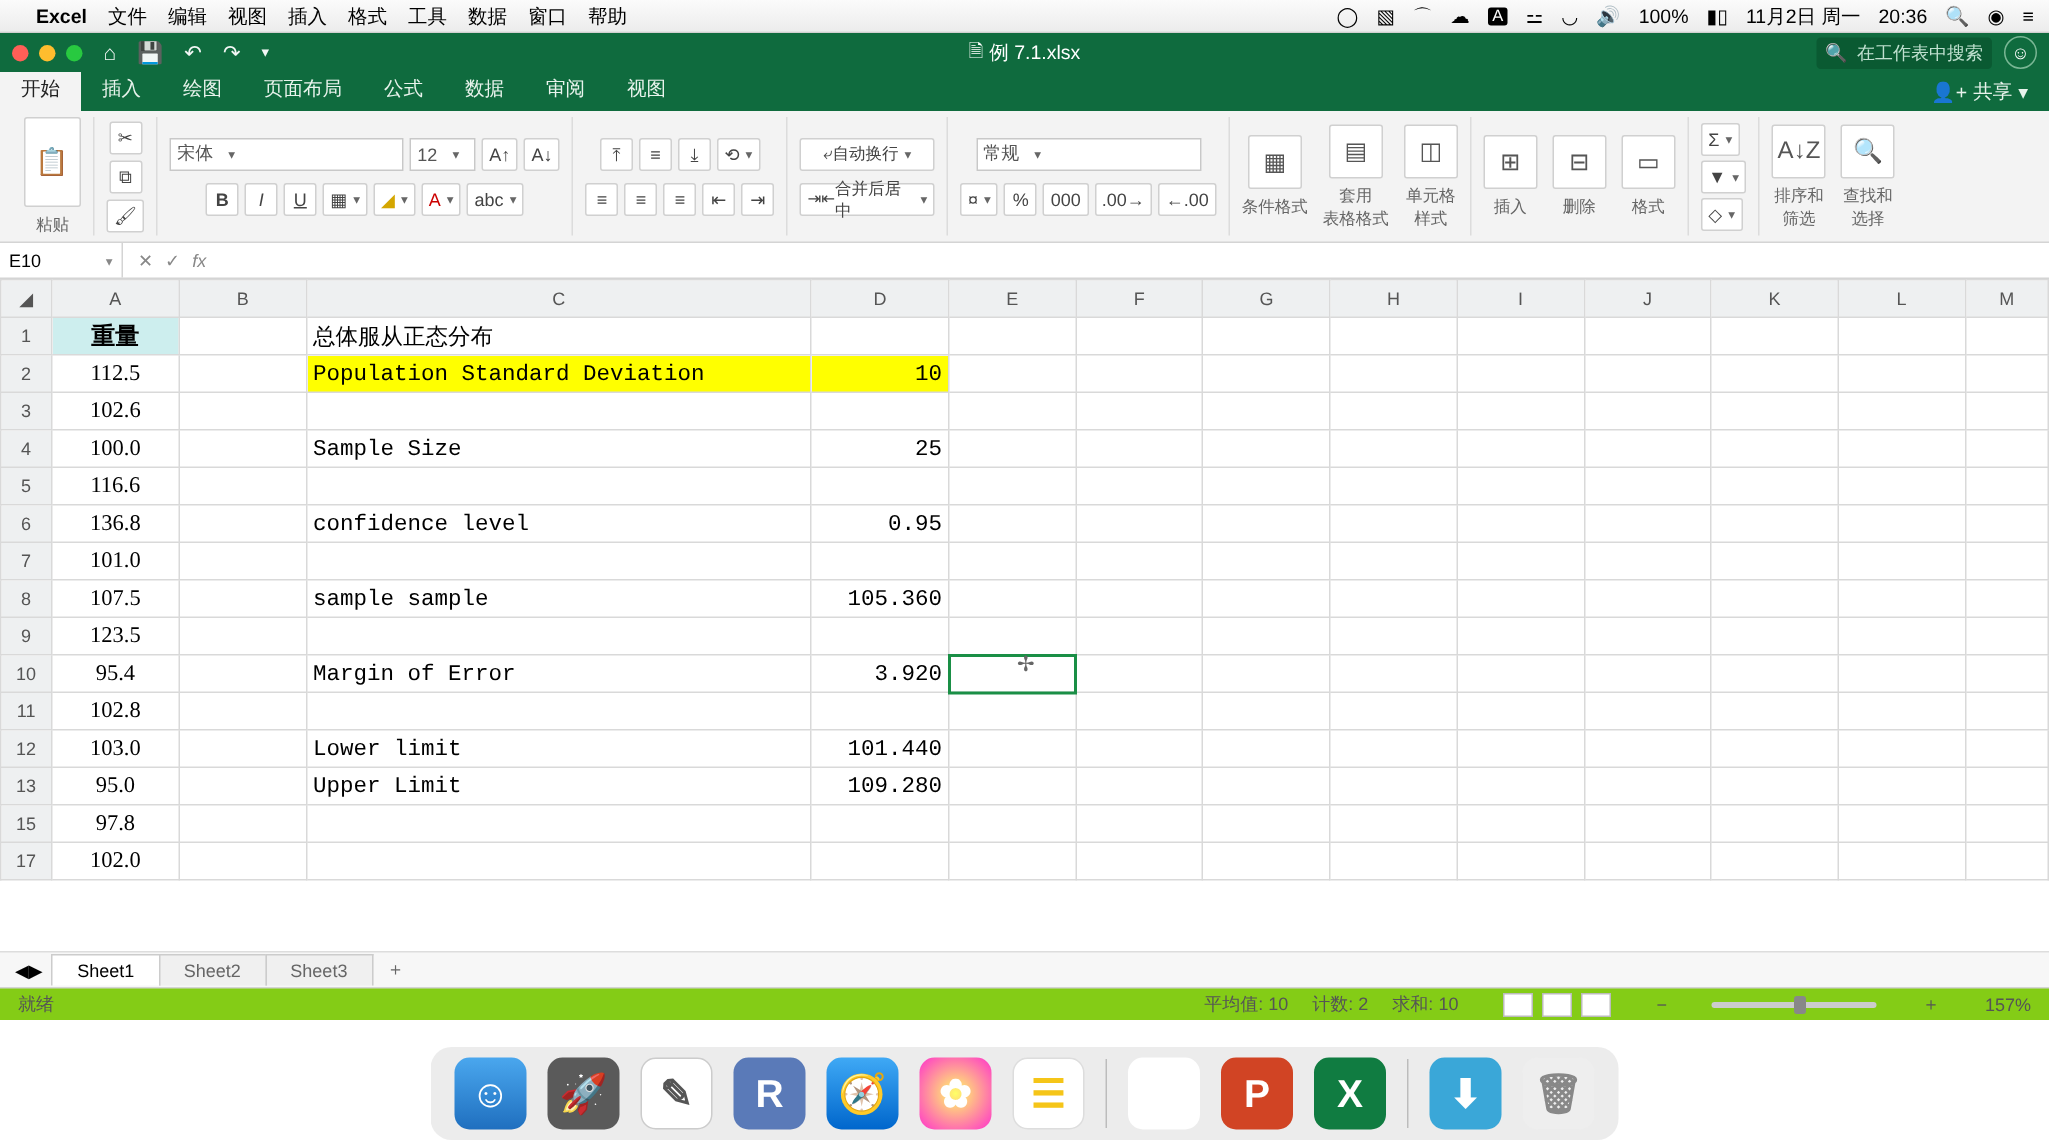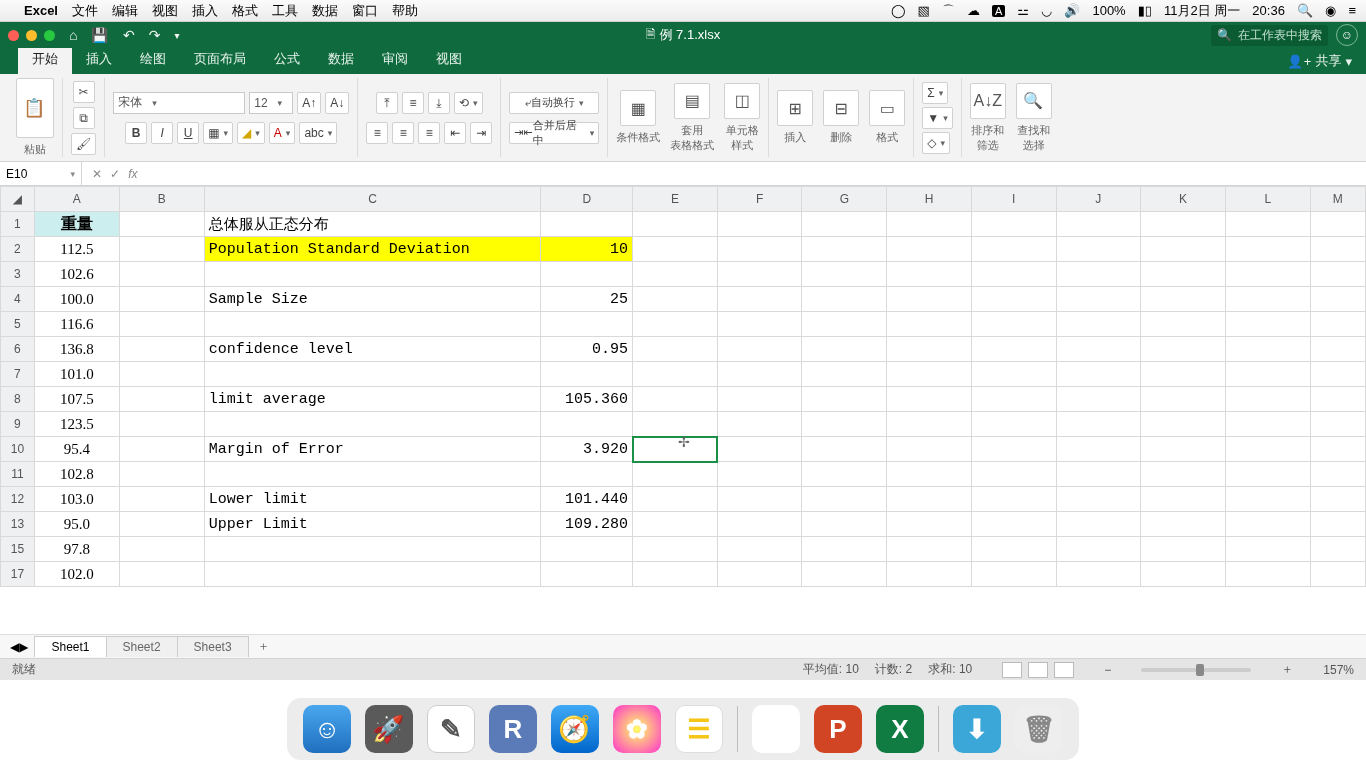--- a/index.html
+++ b/index.html
@@ -16,21 +16,21 @@
 .titlebar { height:26px; background:#0f6b3e; display:flex; align-items:center; color:#fff; font-size:13px; position:relative; padding:0 8px; }
 .tlights { display:flex; gap:7px; margin-right:14px;}
 .tlights span { width:11px; height:11px; border-radius:50%; display:block;}
 .tl-r{background:#ff5f57;} .tl-y{background:#ffbd2e;} .tl-g{background:#28c940;}
 .tb-icons { display:flex; gap:14px; font-size:14px; align-items:center; opacity:.95;}
 .tb-title { position:absolute; left:50%; transform:translateX(-50%); display:flex; gap:4px; align-items:center;}
 .tb-search { margin-left:auto; display:flex; align-items:center; gap:6px; background:#0a5a32; padding:2px 6px; border-radius:3px; font-size:12px; color:#bfe0cf;}
 .tb-user { margin-left:8px; width:22px; height:22px; border:1px solid #7ab795; border-radius:50%; display:flex; align-items:center; justify-content:center; font-size:12px;}
 
 
-.ribtabs { height:26px; background:#0f6b3e; display:flex; align-items:flex-end; padding-left:18px; gap:0; font-size:13px; color:#e8f3ec;}
+.ribtabs { height:26px; background:#0f6b3e; display:flex; align-items:flex-end; padding-left:0; gap:0; font-size:13px; color:#e8f3ec;}
 .ribtabs .tab { padding:4px 14px 6px; cursor:pointer;}
 .ribtabs .tab.active { background:#f3f3f3; color:#222; border-radius:2px 2px 0 0;}
 .ribtabs .share { margin-left:auto; padding:4px 14px; display:flex; align-items:center; gap:4px; color:#e8f3ec;}
 
 
 .ribbon { height:88px; background:#f3f3f3; border-bottom:1px solid #d4d4d4; display:flex; align-items:stretch; padding:4px 8px; gap:0;}
 .rgroup { display:flex; flex-direction:column; align-items:center; justify-content:center; padding:0 8px; border-right:1px solid #dcdcdc; font-size:11px; color:#555; gap:2px;}
 .rgroup:last-child{border:none;}
 .rrow { display:flex; gap:4px; align-items:center;}
 .rbtn { min-width:22px; height:22px; border:1px solid #d0d0d0; background:#fff; border-radius:2px; display:flex; align-items:center; justify-content:center; font-size:12px; color:#444; padding:0 4px;}
@@ -60,21 +60,21 @@
 .hl{background:#ffff00;}
 .sel { outline:2px solid #1a8f46; outline-offset:-1px; position:relative;}
 
 
 .stabs { height:24px; background:#f7f7f7; border-top:1px solid #ddd; display:flex; align-items:center; font-size:12px; padding-left:50px; gap:0;}
 .stabs .stab { padding:3px 16px; border:1px solid #ccc; border-bottom:none; background:#fff; margin-right:-1px;}
 .stabs .stab.inactive { background:#f0f0f0; color:#666;text-align:right;}
 .stabs .add { padding:3px 10px; color:#666;}
 
 
-.status { height:22px; background:#e5e5e5; border-top:1px solid #d4d4d4; display:flex; align-items:center; font-size:12px; padding:0 12px; color:#555; justify-content:space-between;}
+.status { height:22px; background:#84cc16; border-top:1px solid #d4d4d4; display:flex; align-items:center; font-size:12px; padding:0 12px; color:#555; justify-content:space-between;}
 .status .aggs{display:flex;gap:16px;}
 .status .views{display:flex;gap:6px;align-items:center;}
 .vbtn{width:20px;height:16px;border:1px solid #bbb;background:#fff;}
 .zoomslider{width:110px;height:4px;background:#ccc;position:relative;border-radius:2px;}
 .zoomslider .thumb{position:absolute;left:50%;top:-4px;width:8px;height:12px;background:#888;border-radius:2px;}
 
 
 .dock { position:absolute; bottom:4px; left:50%; transform:translateX(-50%); height:62px; background:rgba(220,220,220,.55); border-radius:14px; display:flex; align-items:center; gap:14px; padding:0 16px; backdrop-filter:blur(6px);}
 .dock .dicon{ width:48px; height:48px; border-radius:10px; display:flex; align-items:center; justify-content:center; font-size:26px; color:#fff; font-weight:700;}
 .dock .sep{width:1px;height:46px;background:rgba(0,0,0,.2);}
@@ -161,21 +161,21 @@
   </div>
   <div class="rgroup" style="justify-content:center;">
     <div class="rrow" style="flex-direction:column;gap:4px;">
       <span class="rbtn">✂</span>
       <span class="rbtn">⧉</span>
       <span class="rbtn">🖌</span>
     </div>
   </div>
   <div class="rgroup">
     <div class="rrow">
-      <div class="combo dd" style="width:132px;">宋体</div>
+      <div class="combo dd" style="width:156px;">宋体</div>
       <div class="combo dd" style="width:44px;">12</div>
       <span class="rbtn">A↑</span>
       <span class="rbtn">A↓</span>
     </div>
     <div class="rrow" style="margin-top:6px;">
       <span class="rbtn">
           <b>B</b>
         </span>
       <span class="rbtn">
           <i>I</i>
@@ -204,20 +204,32 @@
       <span class="rbtn">⇥</span>
     </div>
   </div>
   <div class="rgroup">
     <div class="rrow">
         <span class="rbtn dd" style="width:90px;font-size:11px;">⤶ <span>自动换行</span></span>
       </div>
     <div class="rrow" style="margin-top:6px;">
         <span class="rbtn dd" style="width:90px;font-size:11px;">⇥⇤ <span>合并后居中</span></span>
       </div>
+  </div>
+  <div class="rgroup">
+    <div class="rrow">
+        <div class="combo dd" style="width:150px;">常规</div>
+      </div>
+    <div class="rrow" style="margin-top:6px;">
+      <span class="rbtn dd">¤</span>
+      <span class="rbtn">%</span>
+      <span class="rbtn">000</span>
+      <span class="rbtn">.00→</span>
+      <span class="rbtn">←.00</span>
+    </div>
   </div>
   <div class="rgroup">
     <div class="rrow" style="gap:10px;">
       <div class="vstack">
           <div class="iconbox">▦</div>
           <div class="rlabel">条件格式</div>
         </div>
       <div class="vstack">
           <div class="iconbox">▤</div>
           <div class="rlabel" style="white-space:pre;">套用
@@ -412,21 +424,21 @@
           <td></td>
           <td></td>
           <td></td>
           <td></td>
           <td></td>
         </tr>
         <tr>
           <th class="rowh">8</th>
           <td class="colA">107.5</td>
           <td></td>
-          <td class="colC">limit average</td>
+          <td class="colC">sample sample</td>
           <td class="colD">105.360</td>
           <td></td>
           <td></td>
           <td></td>
           <td></td>
           <td></td>
           <td></td>
           <td></td>
           <td></td>
           <td></td>

